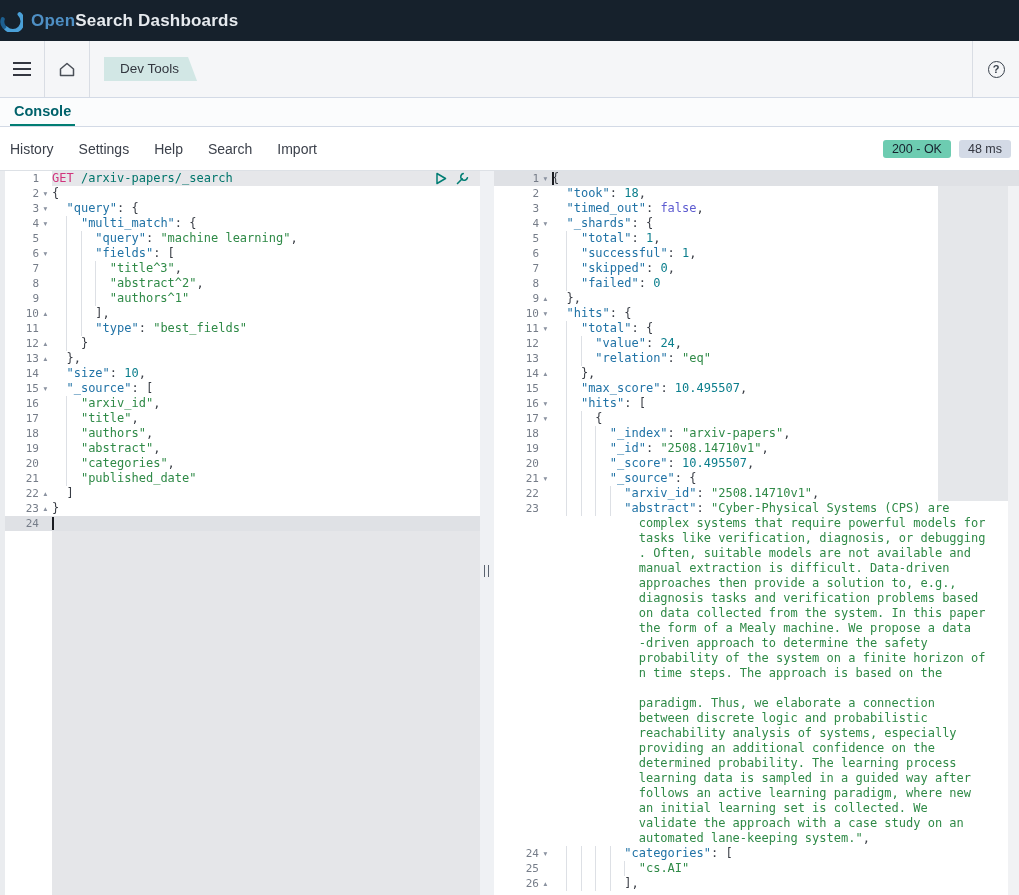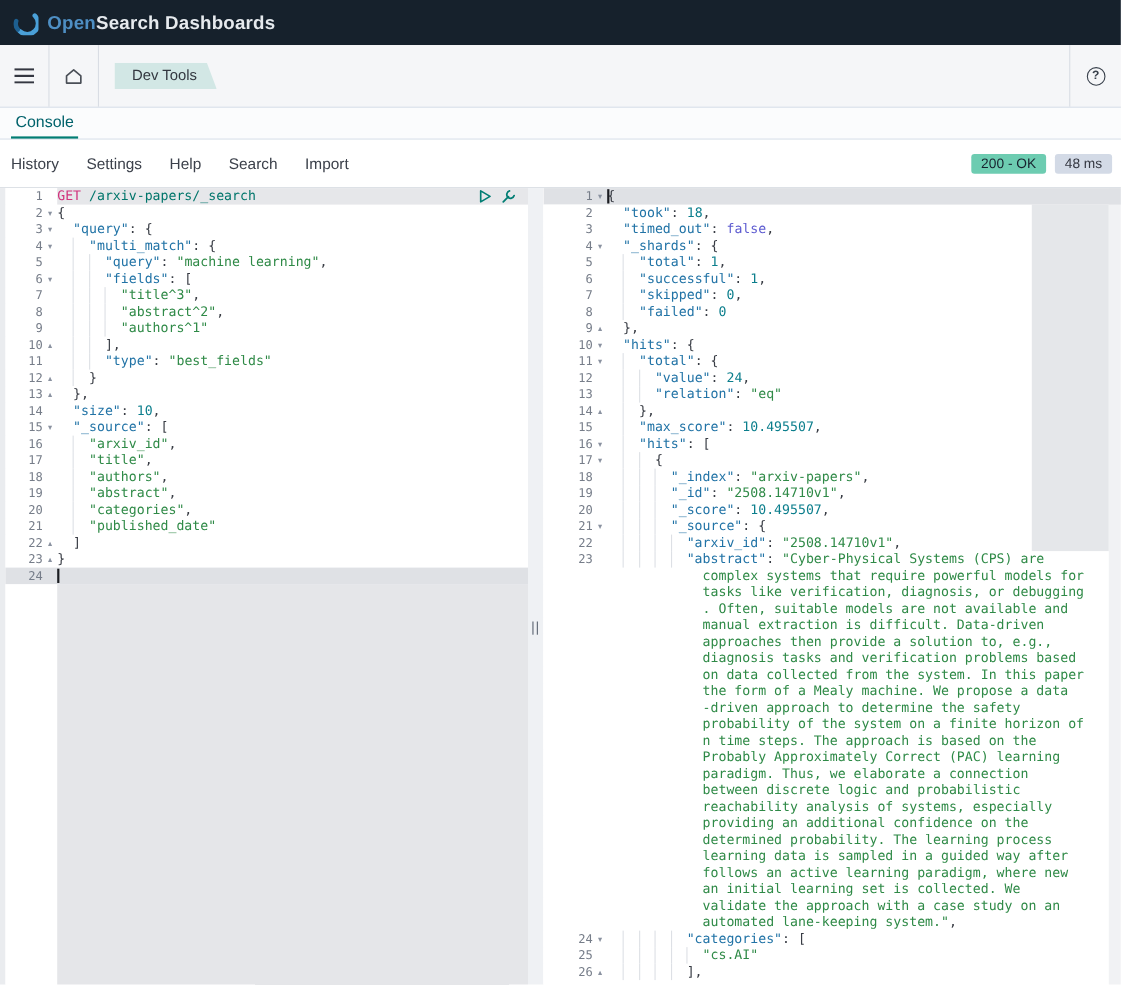--- a/index.html
+++ b/index.html
@@ -4,39 +4,39 @@
 <style>
   :root{
     --teal:#017d73; --key:#2173a6; --str:#2f8a47; --num:#0b7e8c; --bool:#5d5bd0;
     --method:#d1337c; --url:#00756b; --success:#6dccb1; --timebg:#d3dae6;
   }
   *{box-sizing:border-box;margin:0;padding:0}
   html,body{width:1019px;height:895px;overflow:hidden;background:#fff;
     font-family:"Liberation Sans","DejaVu Sans",sans-serif;-webkit-font-smoothing:antialiased}
 
   
-  .banner{height:41px;background:#16212c;display:flex;align-items:center;padding:0 12px}
+  .banner{height:41px;background:#16212c;display:flex;align-items:center;padding:0 0}
   .logo{display:flex;align-items:center;gap:8px}
   .logo-text{font-size:17px;font-weight:bold;letter-spacing:.2px;color:#e6eaee;white-space:nowrap}
   .logo-text .open{color:#4e8fc4}
 
   
   .nav{height:57px;background:#f5f6f8;border-bottom:1px solid #d3dae6;display:flex;align-items:center}
   .nav-btn{width:44px;height:100%;display:flex;align-items:center;justify-content:center;background:none;border:none;cursor:pointer}
   .vdiv{width:1px;align-self:stretch;background:#d9dde4}
   .crumb{margin-left:14px;background:#d2e7e5;color:#323archive840;color:#333840;font-size:13.5px;
     padding:4px 18px 5px 16px;clip-path:polygon(0 0,calc(100% - 9px) 0,100% 100%,0 100%)}
   .nav-right{margin-left:auto;display:flex;align-items:center;height:100%}
   .help-btn{width:46px;height:100%;display:flex;align-items:center;justify-content:center;background:none;border:none;cursor:pointer}
   .help-circle{width:17px;height:17px;border:1.4px solid #39414c;border-radius:50%;display:flex;
     align-items:center;justify-content:center;font-size:11px;color:#39414c;font-weight:bold}
 
   
   .tabbar{height:29px;background:#fbfcfd;border-bottom:1px solid #d3dae6;padding-left:10px;display:flex}
-  .tab{font-size:14.5px;font-weight:400;color:#00626b;line-height:27px;padding:0 4px;
+  .tab{font-size:14.5px;font-weight:700;color:#00626b;line-height:27px;padding:0 4px;
     border-bottom:2px solid var(--teal);cursor:pointer}
 
   
   .toolbar{height:43px;background:#fff;display:flex;padding:0 8px 0 10px}
   .menu-item{background:none;border:none;font-family:inherit;font-size:14px;color:#3c414b;
     margin-right:25px;cursor:pointer;padding:0}
   .toolbar-right{margin-left:auto;display:flex;align-items:center;gap:8px}
   .badge{font-size:12.5px;border-radius:3px;padding:2px 9px;color:#17222e;font-weight:500}
   .badge.ok{background:var(--success)}
   .badge.ms{background:var(--timebg);color:#343741}
@@ -672,23 +672,20 @@
         </div>
         <div class="code">
           <pre><span class="tk-s">            n time steps. The approach is based on the</span></pre>
         </div>
       </div>
       <div class="row">
         <div class="gut">
           <span class="num"></span>
           <span class="fold"></span>
         </div>
-        <div class="code">
-          <pre><span class="tk-s">            Probably Approximately Correct (PAC) learning</span></pre>
-        </div>
       </div>
       <div class="row">
         <div class="gut">
           <span class="num"></span>
           <span class="fold"></span>
         </div>
         <div class="code">
           <pre><span class="tk-s">            paradigm. Thus, we elaborate a connection</span></pre>
         </div>
       </div>

